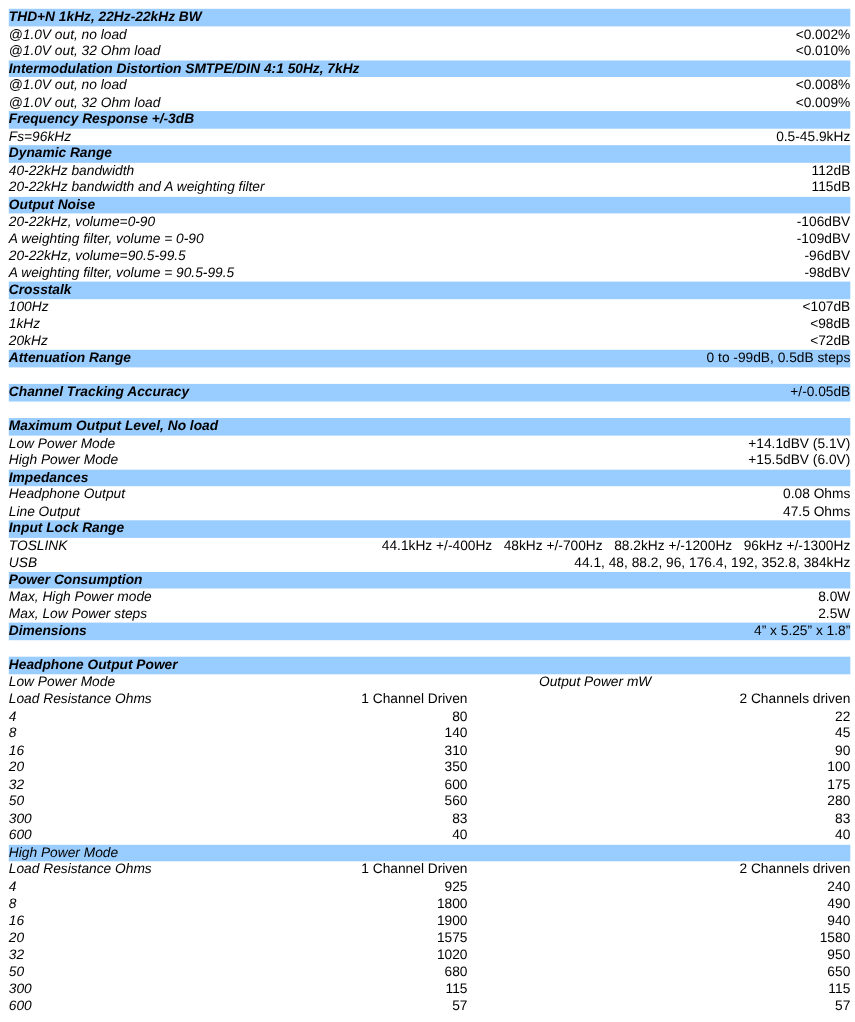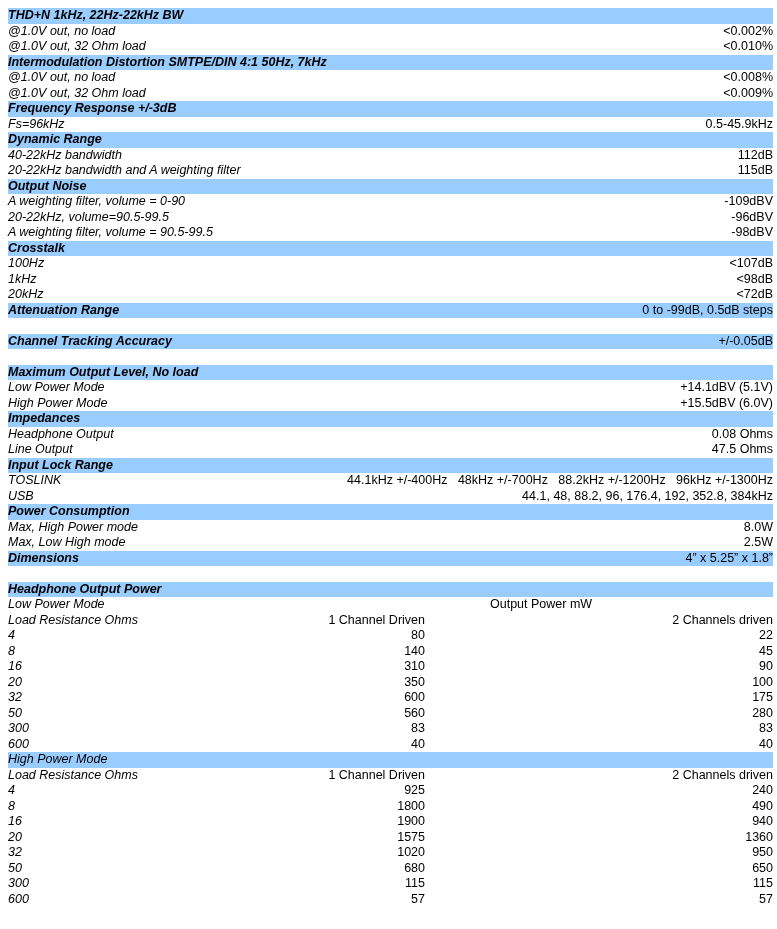--- a/index.html
+++ b/index.html
@@ -5,21 +5,21 @@
   html, body { margin:0; padding:0; background:#fff; }
   body { width:777px; height:929px; overflow:hidden; font-family:"Liberation Sans", sans-serif; font-size:12.5px; color:#000; }
   #sheet { position:absolute; left:8px; top:8px; width:765px; }
   .row { height:15.5px; line-height:15.5px; display:flex; white-space:nowrap; position:relative; }
   .hdr { background:#99ccff; font-weight:bold; }
   .gap { height:15.5px; }
   .lbl { flex:1;font-style:italic; }
   .val { text-align:left; font-weight:normal; }
   .c1 { position:absolute; right:348px; }
   .c2 { position:absolute; right:0;margin-left:48px; }
-  .mid { position:absolute; left:482px; }
+  .mid { position:absolute; left:482px;font-style:italic; }
   .hplain { background:#99ccff; font-weight:normal; }
 </style>
 </head>
 <body>
 
 <div id="sheet">
     <div class="row hdr">
       <span class="lbl">THD+N 1kHz, 22Hz-22kHz BW</span>
     </div>
     <div class="row">
@@ -56,20 +56,24 @@
       <span class="val">112dB</span>
     </div>
     <div class="row">
       <span class="lbl">20-22kHz bandwidth and A weighting filter</span>
       <span class="val">115dB</span>
     </div>
     <div class="row hdr">
       <span class="lbl">Output Noise</span>
     </div>
     <div class="row">
+      <span class="lbl">20-22kHz, volume=0-90</span>
+      <span class="val">-106dBV</span>
+    </div>
+    <div class="row">
       <span class="lbl">A weighting filter, volume = 0-90</span>
       <span class="val">-109dBV</span>
     </div>
     <div class="row">
       <span class="lbl">20-22kHz, volume=90.5-99.5</span>
       <span class="val">-96dBV</span>
     </div>
     <div class="row">
       <span class="lbl">A weighting filter, volume = 90.5-99.5</span>
       <span class="val">-98dBV</span>
@@ -133,21 +137,21 @@
       <span class="val">44.1, 48, 88.2, 96, 176.4, 192, 352.8, 384kHz</span>
     </div>
     <div class="row hdr">
       <span class="lbl">Power Consumption</span>
     </div>
     <div class="row">
       <span class="lbl">Max, High Power mode</span>
       <span class="val">8.0W</span>
     </div>
     <div class="row">
-      <span class="lbl">Max, Low High mode</span>
+      <span class="lbl">Max, Low Power steps</span>
       <span class="val">2.5W</span>
     </div>
     <div class="row hdr">
       <span class="lbl">Dimensions</span>
       <span class="val">4” x 5.25” x 1.8”</span>
     </div>
     <div class="gap"></div>
     <div class="row hdr">
       <span class="lbl">Headphone Output Power</span>
     </div>
@@ -219,21 +223,21 @@
       <span class="c2">490</span>
     </div>
     <div class="row">
       <span class="lbl">16</span>
       <span class="c1">1900</span>
       <span class="c2">940</span>
     </div>
     <div class="row">
       <span class="lbl">20</span>
       <span class="c1">1575</span>
-      <span class="c2">1360</span>
+      <span class="c2">1580</span>
     </div>
     <div class="row">
       <span class="lbl">32</span>
       <span class="c1">1020</span>
       <span class="c2">950</span>
     </div>
     <div class="row">
       <span class="lbl">50</span>
       <span class="c1">680</span>
       <span class="c2">650</span>

